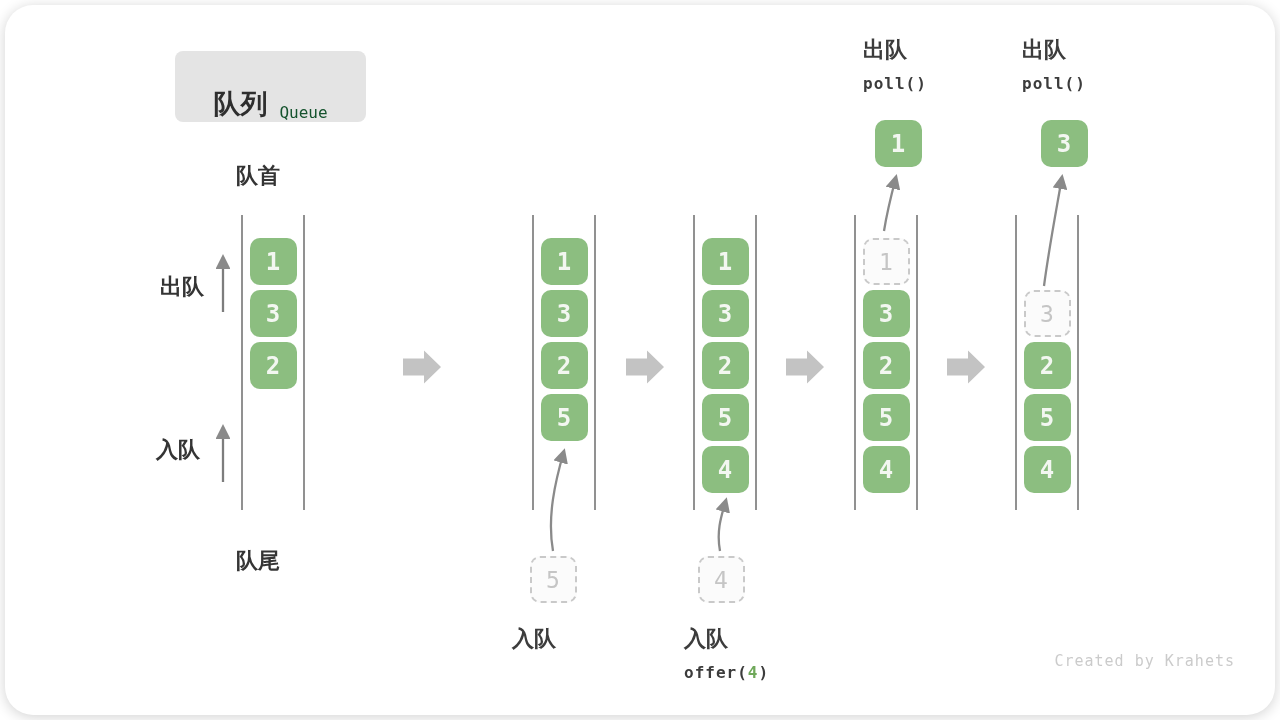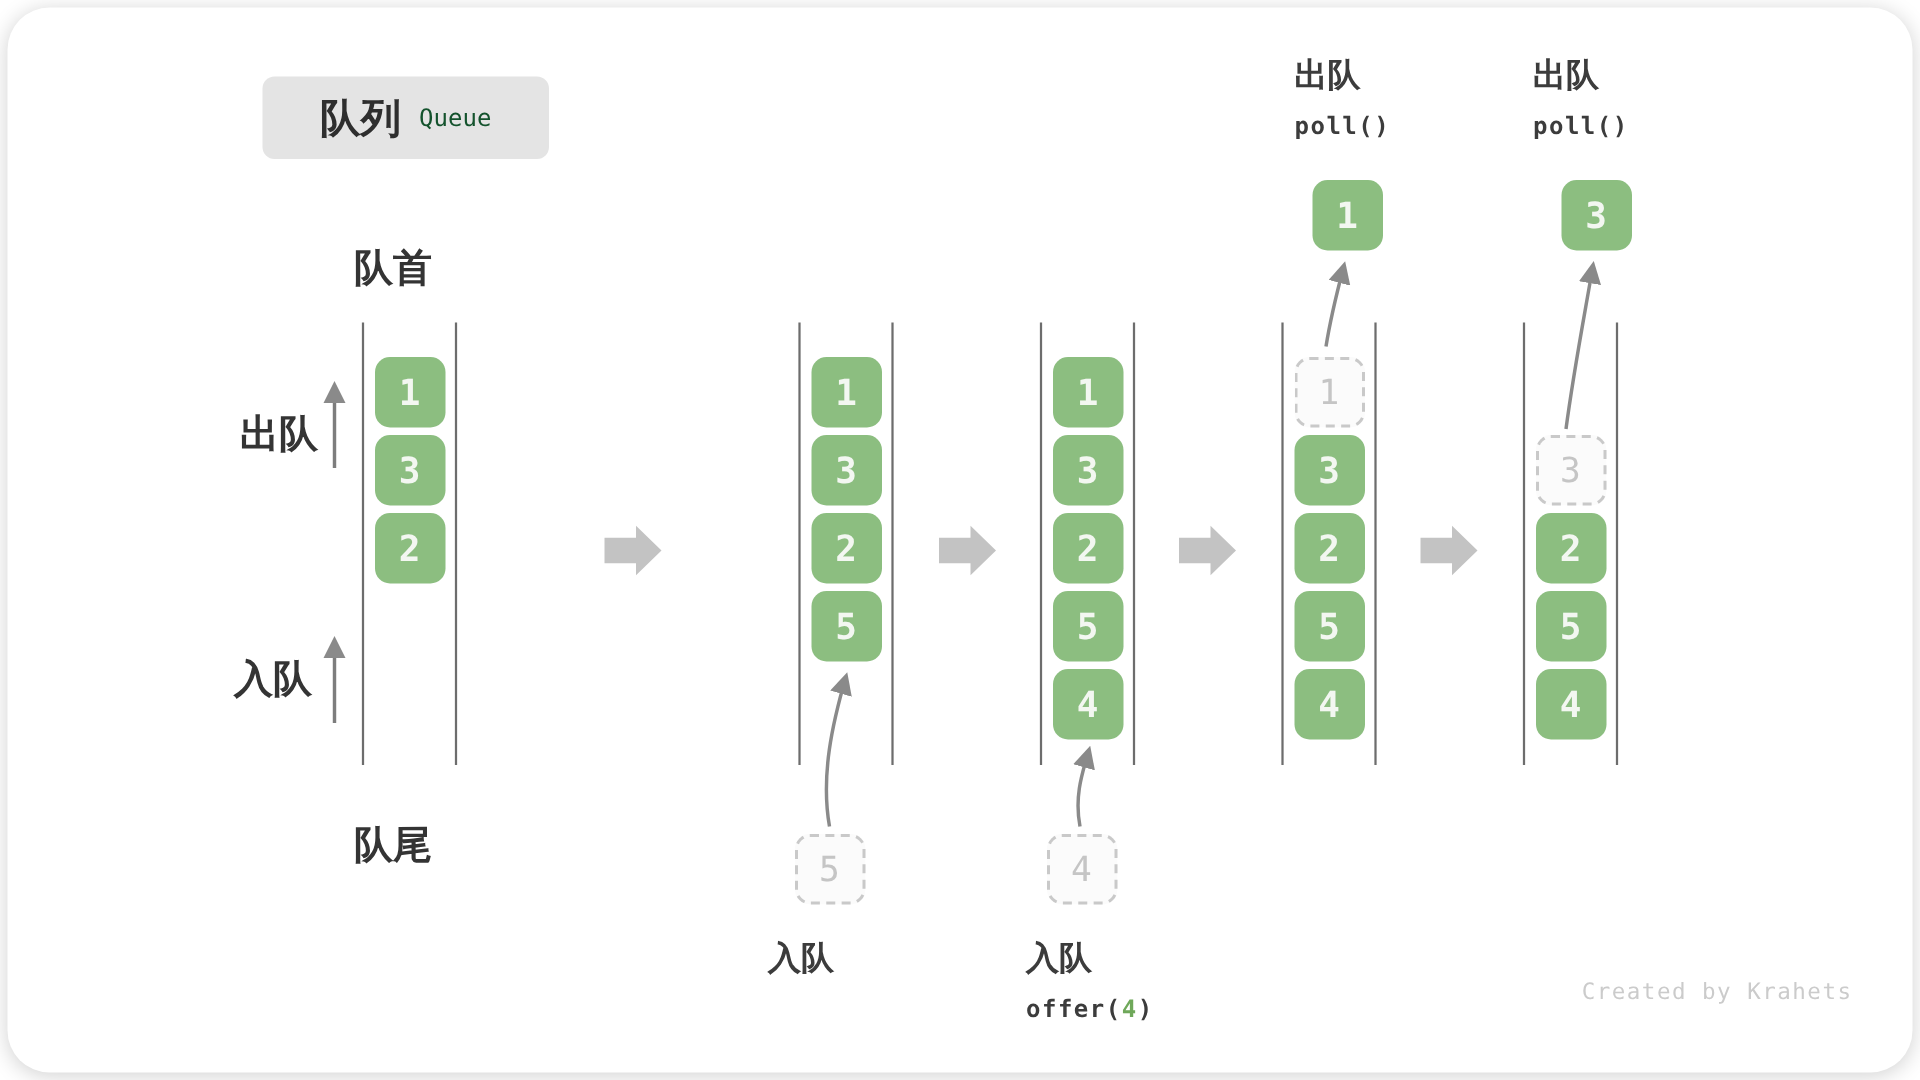--- a/index.html
+++ b/index.html
@@ -7,27 +7,27 @@
     width:1280px; height:720px; position:relative; overflow:hidden;
     background:#ffffff;
     font-family:"Liberation Sans", sans-serif;
   }
   .card {
     position:absolute; inset:5px; background:#ffffff;
     border-radius:28px; box-shadow:0 2px 14px rgba(0,0,0,0.18);
   }
   #overlay { position:absolute; left:0; top:0; width:1280px; height:720px; }
   .badge {
-    position:absolute; left:170px; top:46px; width:191px; height:55px;
+    position:absolute; left:170px; top:46px; width:191px; height:71px;
     background:#e4e4e4; border-radius:8px;
-    display:flex; align-items:center; justify-content:center; gap:12px;
+    display:flex; align-items:flex-end; justify-content:center; gap:12px;
   }
   .badge-zh { font-weight:bold; font-size:27px; color:#2e2e2e; }
   .badge-en { font-family:"DejaVu Sans Mono", monospace; font-size:16px; color:#14532d; }
-  .lbl { position:absolute; font-weight:bold; font-size:26px; color:#343434; white-space:nowrap; }
+  .lbl { position:absolute; font-weight:bold; font-size:22px; color:#343434; white-space:nowrap; }
   .lbl-front { left:231px; top:156px; }
   .lbl-rear  { left:231px; top:541px; }
   .lbl-deq   { left:155px; top:267px; }
   .lbl-enq   { left:151px; top:430px; }
   .qbox {
     position:absolute; width:47px; height:47px; border-radius:10px;
     background:var(--green,#8cbe80); color:#f3f7f1;
     display:flex; align-items:center; justify-content:center;
     font-family:"DejaVu Sans Mono", monospace; font-size:24px; font-weight:bold;
     box-sizing:border-box;

